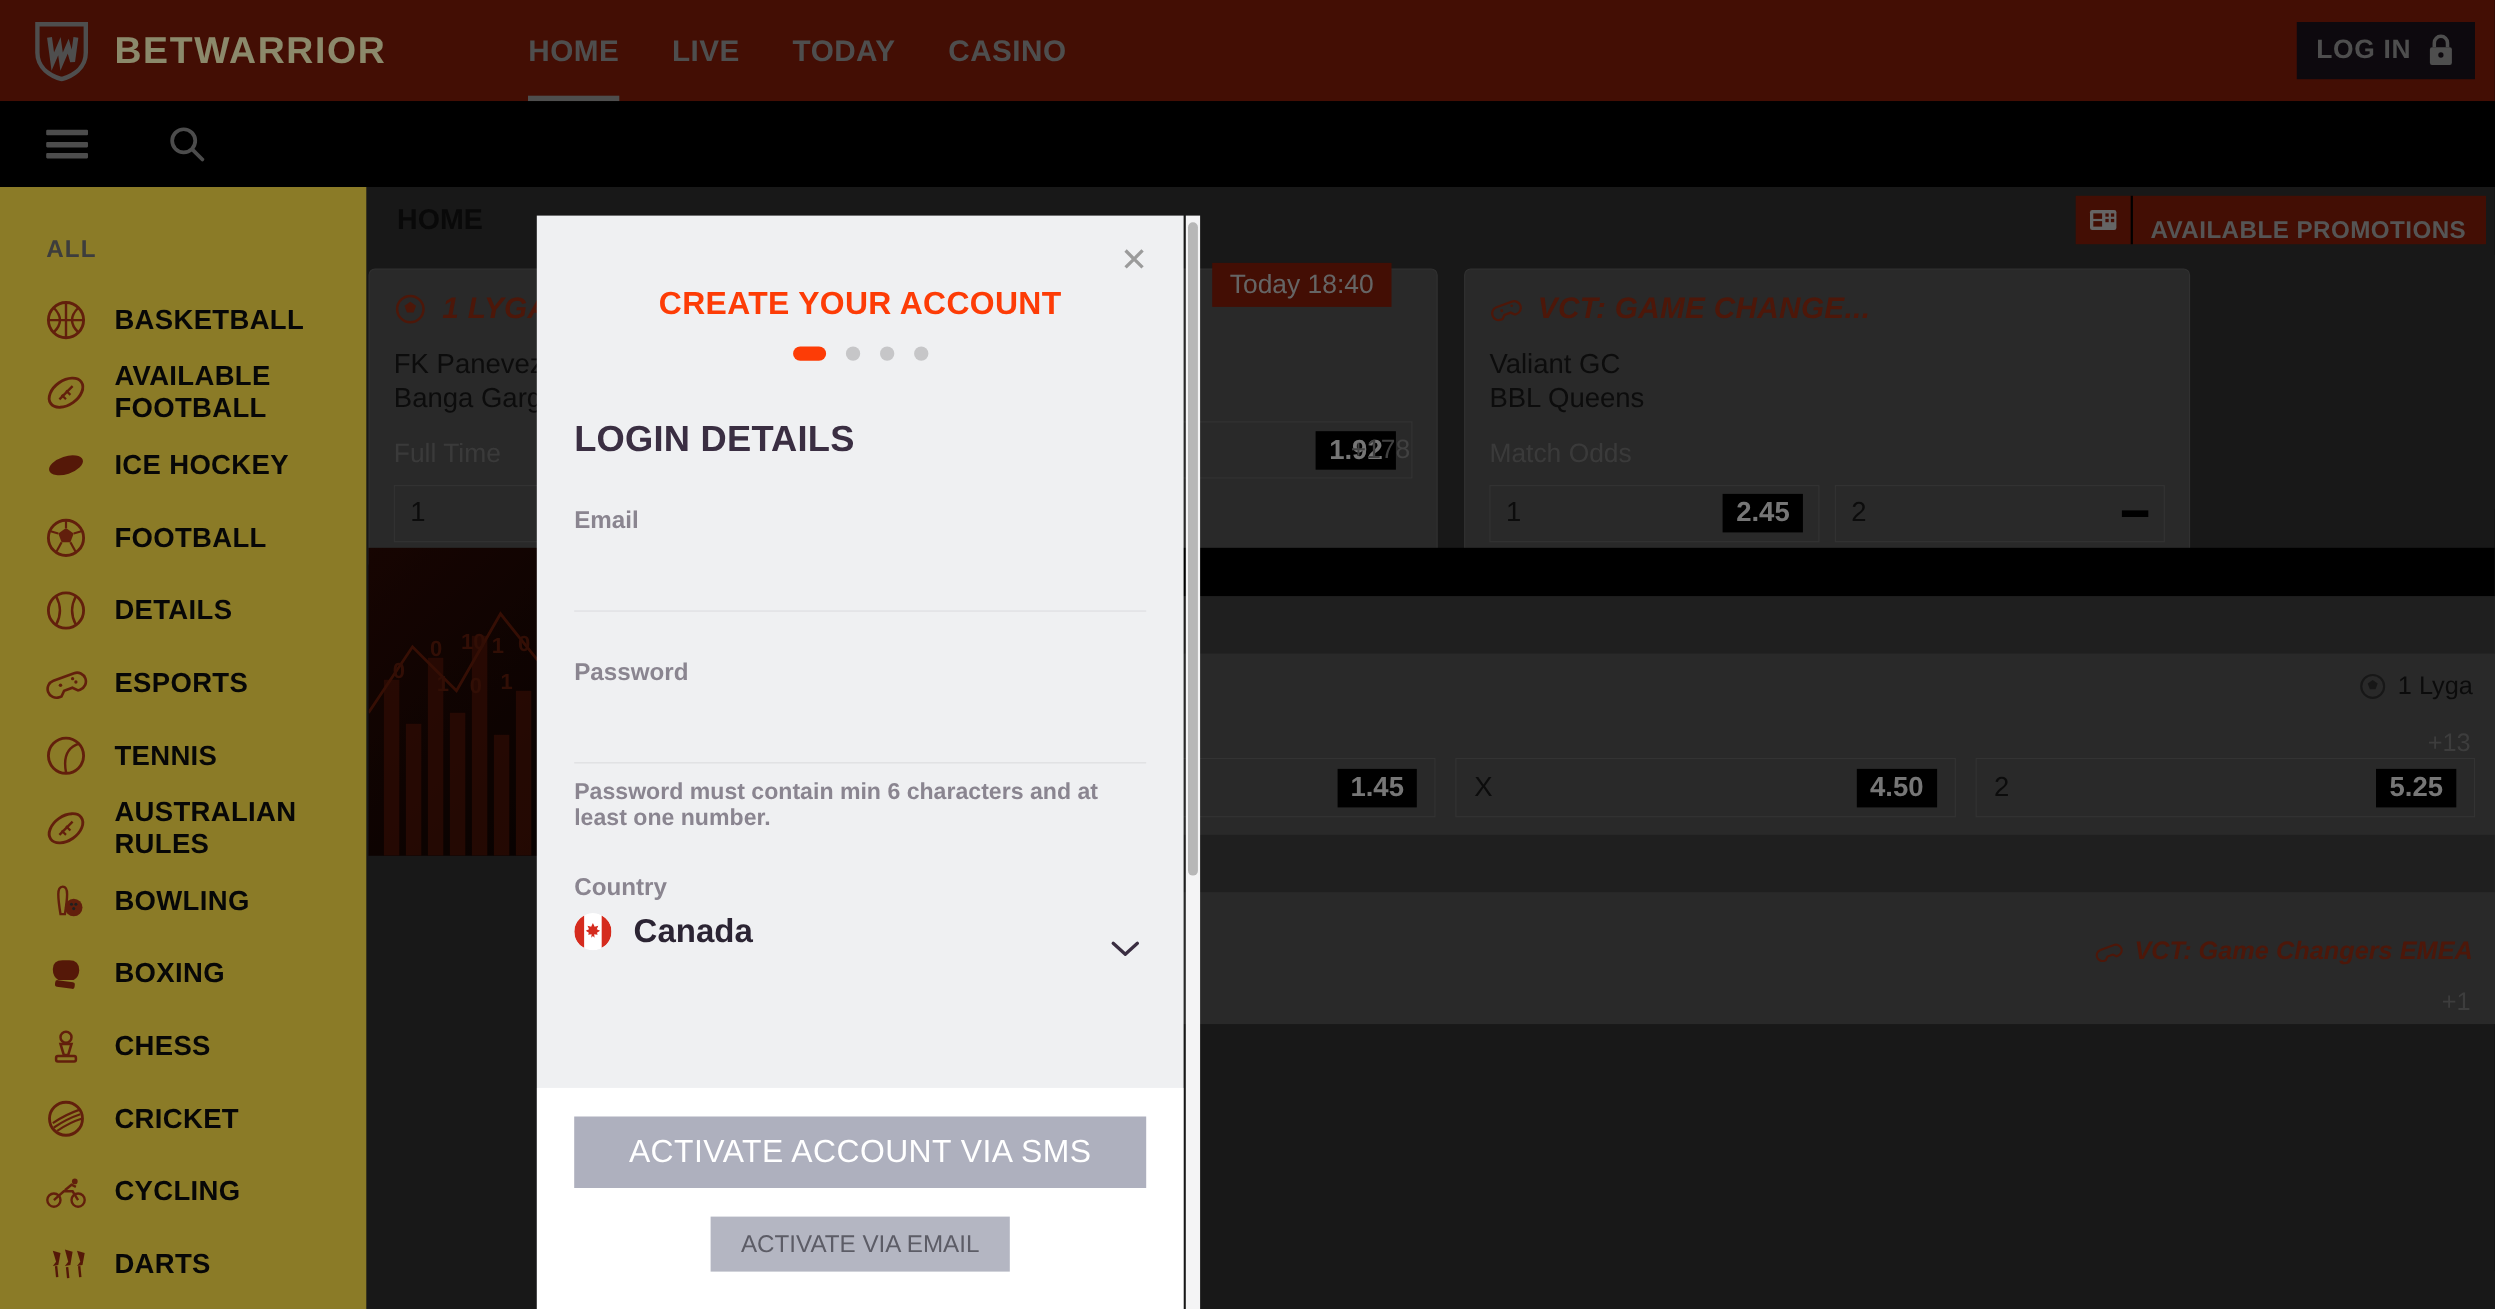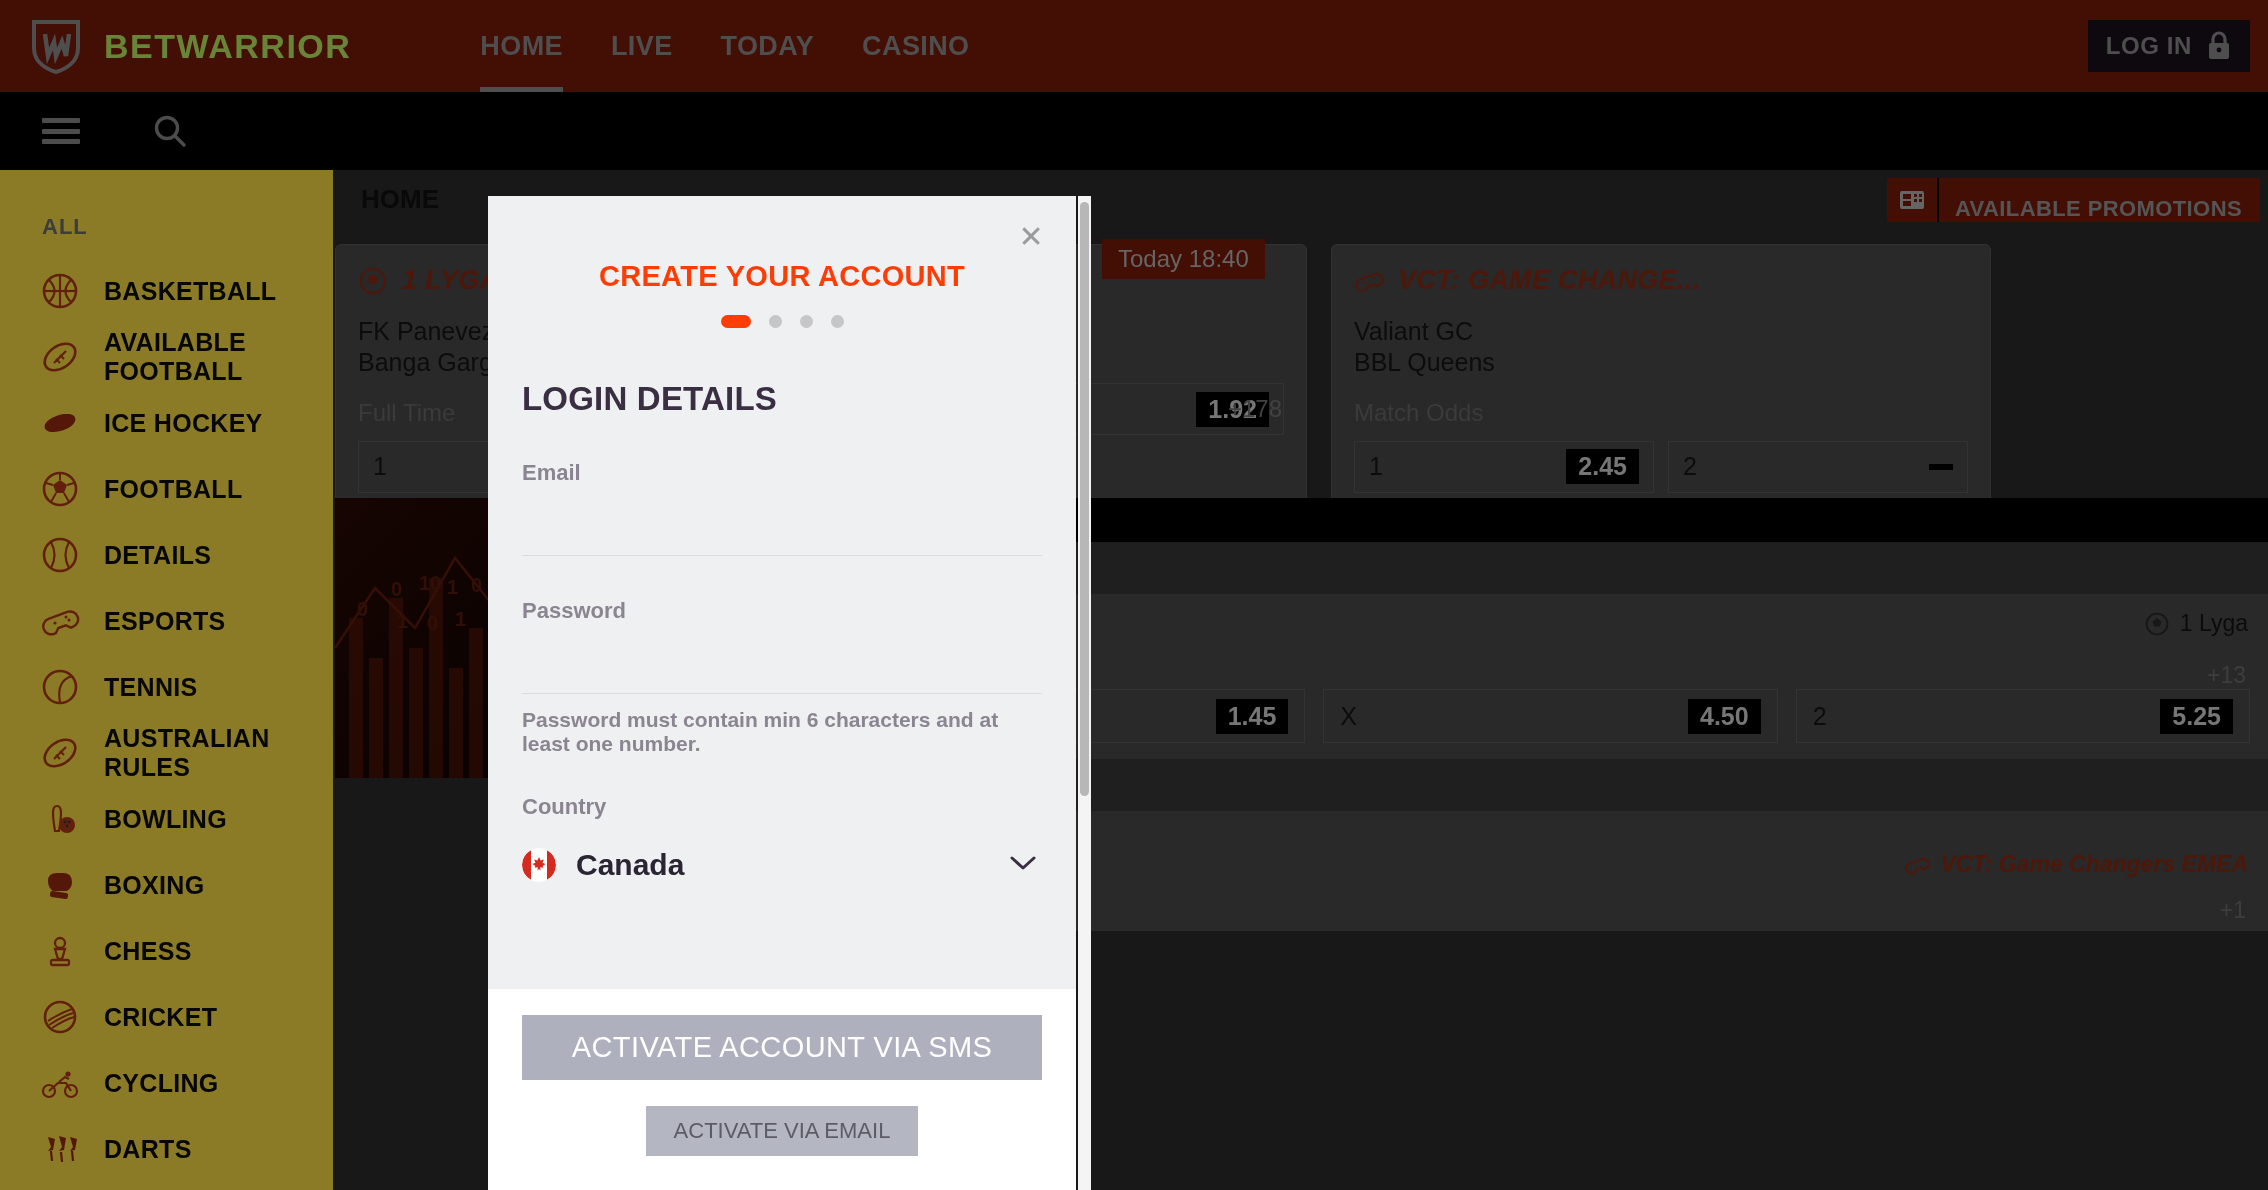--- a/index.html
+++ b/index.html
@@ -17,21 +17,21 @@
   
   .topbar {
     position: absolute; left: 0; top: 0; width: 2268px; height: 92px;
     background: #7a1a08;
     display: flex; align-items: center;
   }
   .brand { display: flex; align-items: center; gap: 22px; margin-left: 30px; }
   .brand-logo { width: 52px; height: 56px; flex: 0 0 auto; }
   .brand-name {
     font-size: 34px; font-weight: bold; letter-spacing: 1.5px;
-    color: #bef264;
+    color: #fef9c3;
   }
   .mainnav { display: flex; align-items: stretch; height: 92px; margin-left: 105px; gap: 0; }
   .nav-item {
     display: flex; align-items: center; padding: 0 24px;
     font-size: 27px; font-weight: bold; color: #8e8e8e; letter-spacing: .4px;
     position: relative; cursor: pointer;
   }
   .nav-item.active::after {
     content: ""; position: absolute; left: 24px; right: 24px; bottom: 0;
     height: 5px; background: #8e8e8e;
@@ -154,21 +154,21 @@
     display: block; width: 100%; height: 62px; margin-top: 8px;
     border: none; border-bottom: 1px solid #dcdcdf; background: transparent;
     font-family: "Liberation Sans", sans-serif; font-size: 26px; color: #2b2433;
     outline: none;
   }
   .hint { margin-top: 14px; font-size: 21px; font-weight: bold; color: #8a8590; }
 
   .country-block { margin-top: 38px; }
   .country-block label { display: block; font-size: 22px; font-weight: bold; color: #8a8590; }
   .country-select {
-    margin-top: 10px; height: 70px; display: flex; align-items: center;
+    margin-top: 10px; height: 70px; display: flex; align-items: flex-start;
     gap: 20px; cursor: pointer; position: relative;
   }
   .flag { width: 34px; height: 34px; border-radius: 50%; overflow: hidden; flex: 0 0 auto; }
   .country-name { font-size: 30px; font-weight: bold; color: #2b2433; }
   .chev { position: absolute; right: 4px; top: 50%; transform: translateY(-50%); }
 
   .modal-footer {
     flex: 0 0 auto; background: #fff; padding: 26px 34px 34px 34px;
   }
   .btn-primary {

